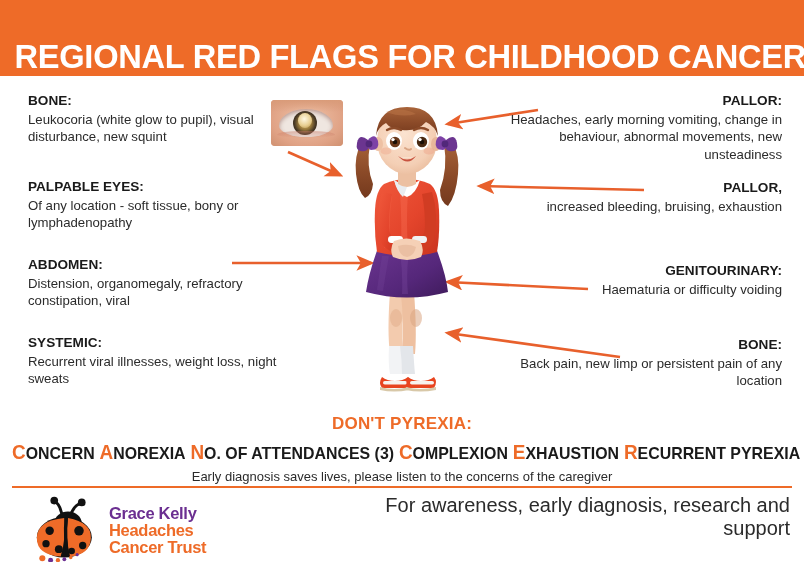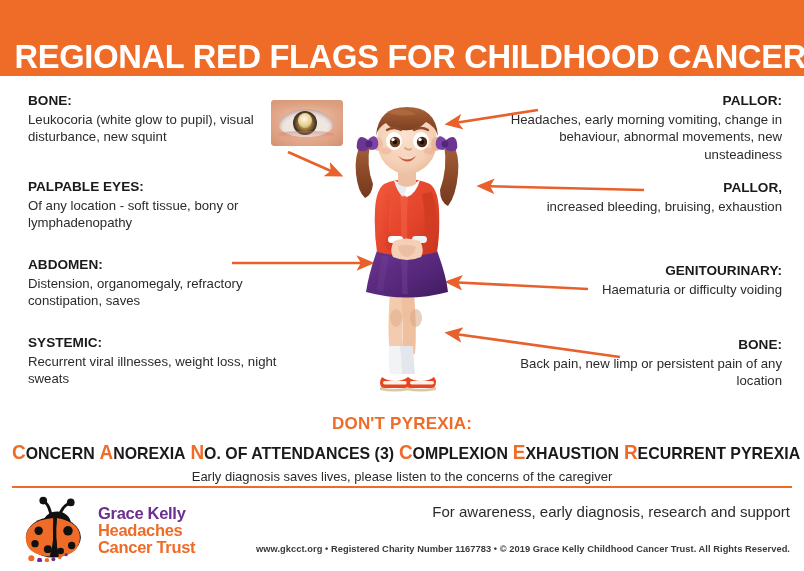--- a/index.html
+++ b/index.html
@@ -142,21 +142,21 @@
   }
 
   
   .footer-rule {
     position: absolute; left: 12px; top: 486px;
     width: 780px; height: 2px; background: #ee6b28;
   }
   .footer { position: absolute; left: 0; top: 492px; width: 804px; height: 79px; }
 
   .logo-wrap {
-    position: absolute; left: 20px; top: 4px;
+    position: absolute; left: 31px; top: 4px;
     width: 190px; height: 70px;
   }
   .logo-text {
     position: absolute; left: 78px; top: 9px;
     line-height: 1.04;
     font-family: "Liberation Sans", sans-serif;
     font-weight: bold;
     font-size: 16.5px;
     letter-spacing: -0.3px;
   }
@@ -169,22 +169,22 @@
     text-align: right; width: 470px;
   }
   .f-title {
     color: #ee6b28;
     font-weight: bold;
     font-size: 21px;
     letter-spacing: -0.2px;
   }
   .f-sub {
     color: #2b2b2b;
-    font-size: 15px;
-    margin-top: 9px;
+    font-size: 20px;
+    margin-top: 0;
   }
   .f-fine {
     position: absolute; right: 14px; top: 52px;
     width: 560px; text-align: right;
     color: #3a3a3a;
     font-size: 9.3px;
     font-weight: bold;
     letter-spacing: .05px;
   }
 </style>
@@ -222,21 +222,21 @@
     <span class="flag-body">Leukocoria (white glow to pupil), visual disturbance, new squint</span>
   </div>
 
   <div class="flag left" id="flag-palpable">
     <span class="flag-head">PALPABLE EYES:</span>
     <span class="flag-body">Of any location - soft tissue, bony or lymphadenopathy</span>
   </div>
 
   <div class="flag left" id="flag-abdomen">
     <span class="flag-head">ABDOMEN:</span>
-    <span class="flag-body">Distension, organomegaly, refractory constipation, saves</span>
+    <span class="flag-body">Distension, organomegaly, refractory constipation, viral</span>
   </div>
 
   <div class="flag left" id="flag-systemic">
     <span class="flag-head">SYSTEMIC:</span>
     <span class="flag-body">Recurrent viral illnesses, weight loss, night sweats</span>
   </div>
 
   <div class="flag right" id="flag-brain">
     <span class="flag-head">PALLOR:</span>
     <span class="flag-body">Headaches, early morning vomiting, change in behaviour, abnormal movements, new unsteadiness</span>
@@ -423,16 +423,15 @@
         <span class="l1">Grace Kelly</span>
         <span class="l2">Headaches</span>
         <span class="l3">Cancer Trust</span>
       </div>
     </div>
 
     <div class="footer-right">
       <div class="f-sub">For awareness, early diagnosis, research and support</div>
     </div>
 
-    <div class="f-fine">www.gkcct.org  •  Registered Charity Number 1167783  •  © 2019 Grace Kelly Childhood Cancer Trust.   All Rights Reserved.</div>
   </div>
 
 </div>
 
 </body></html>

